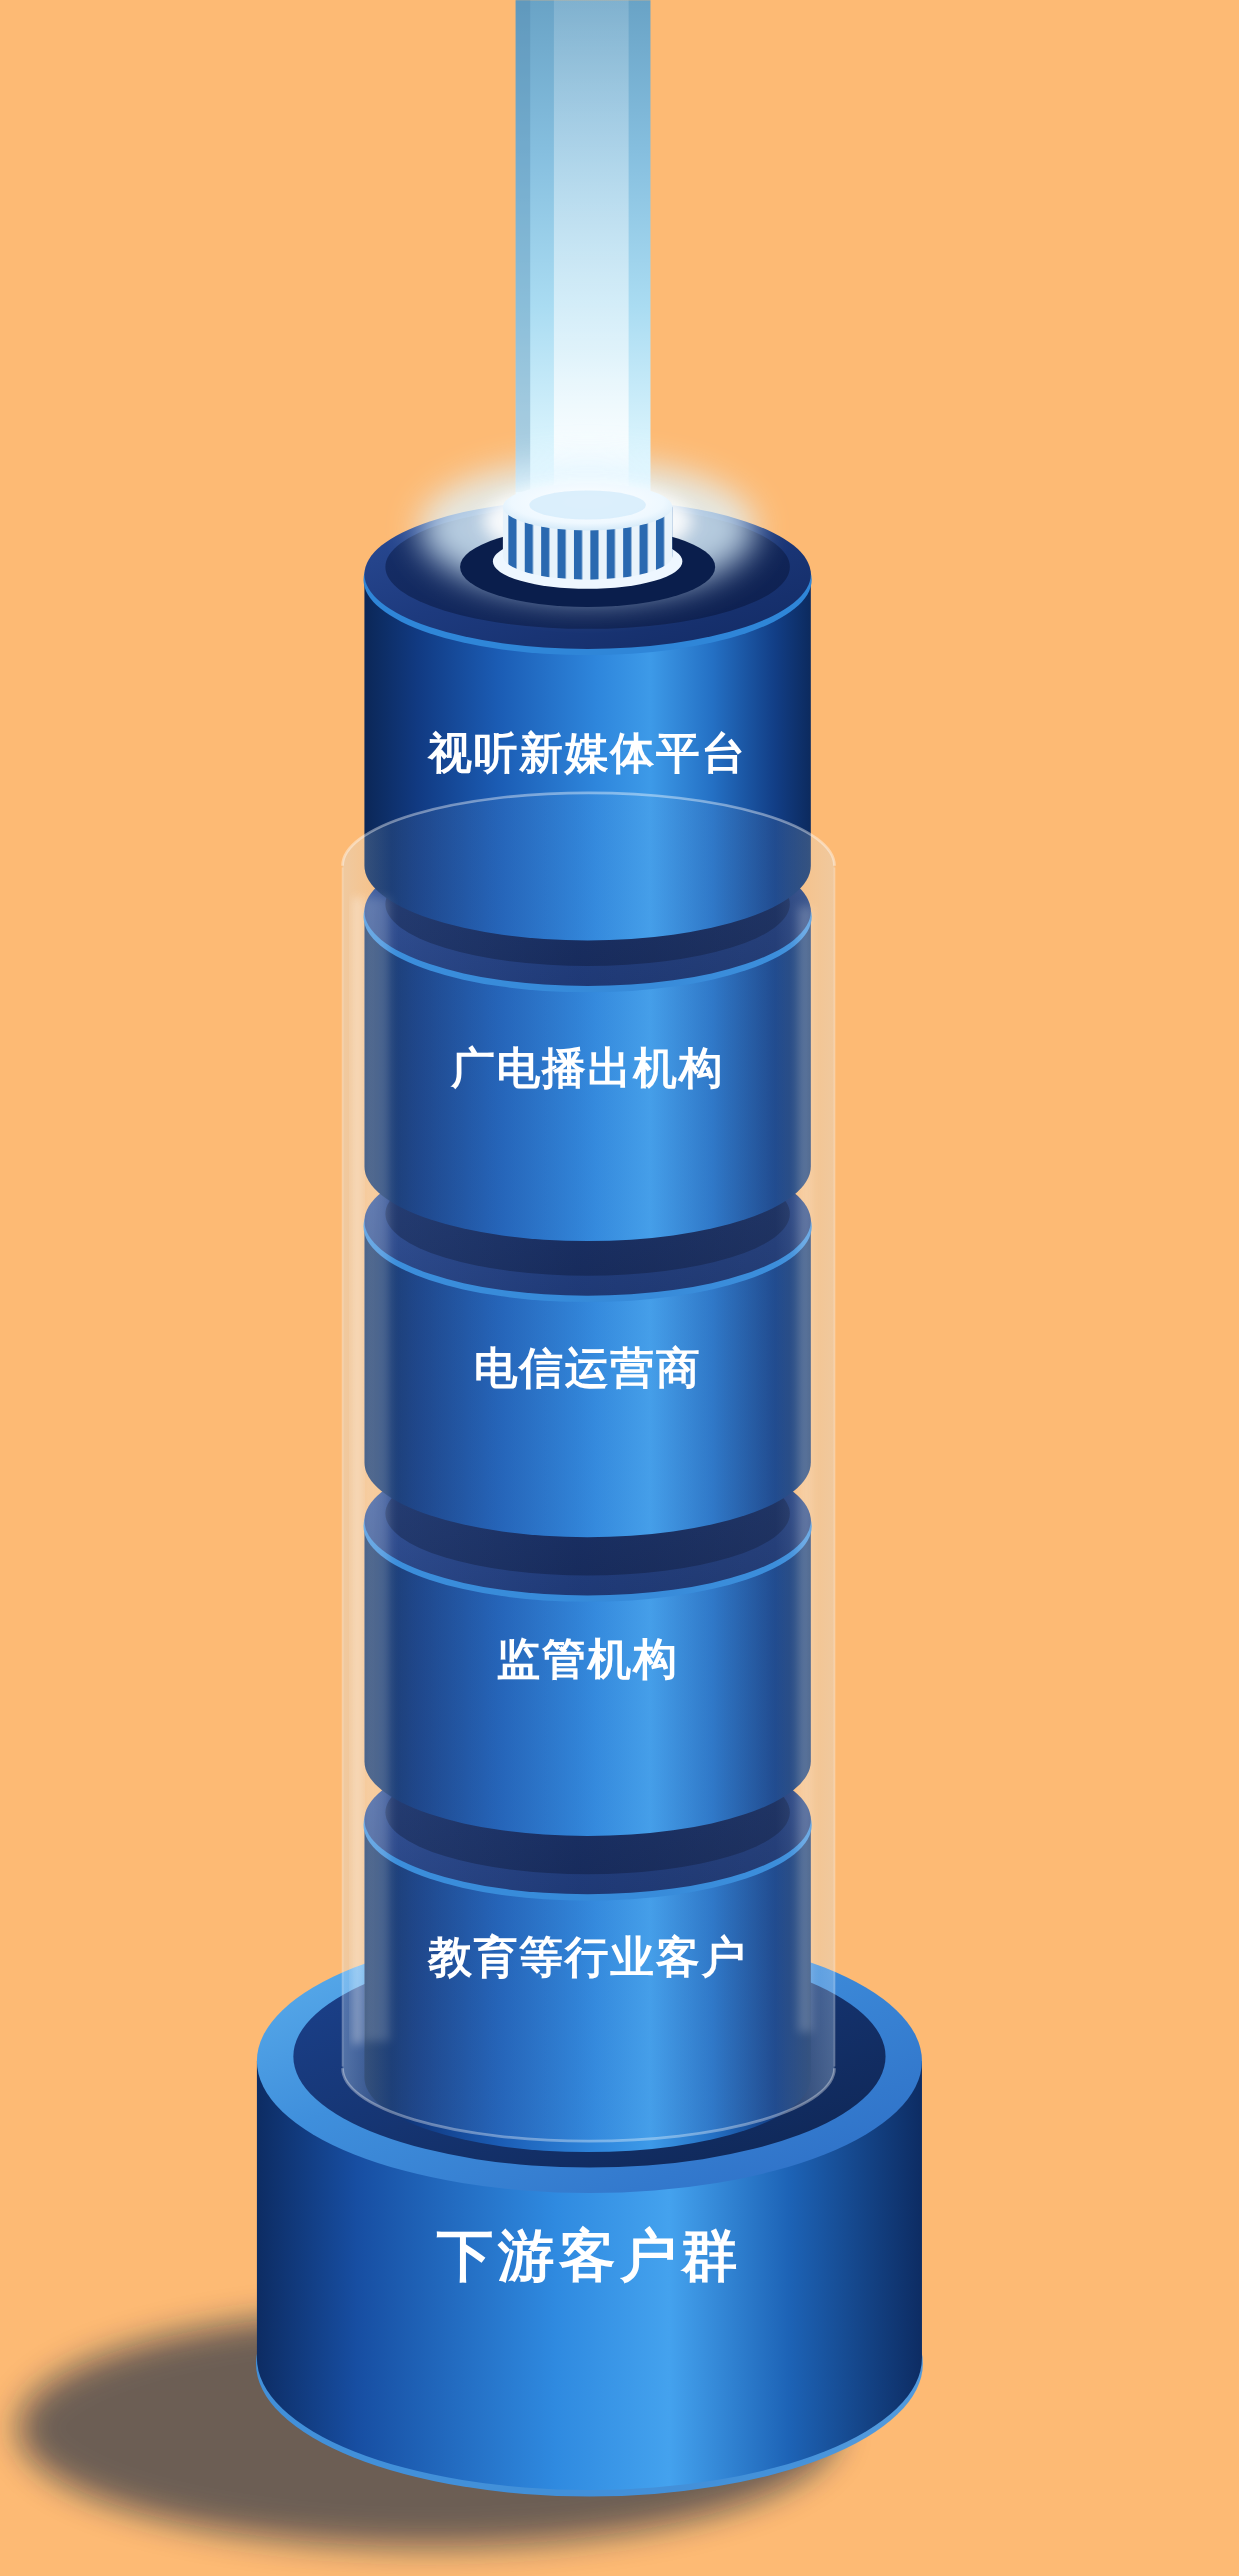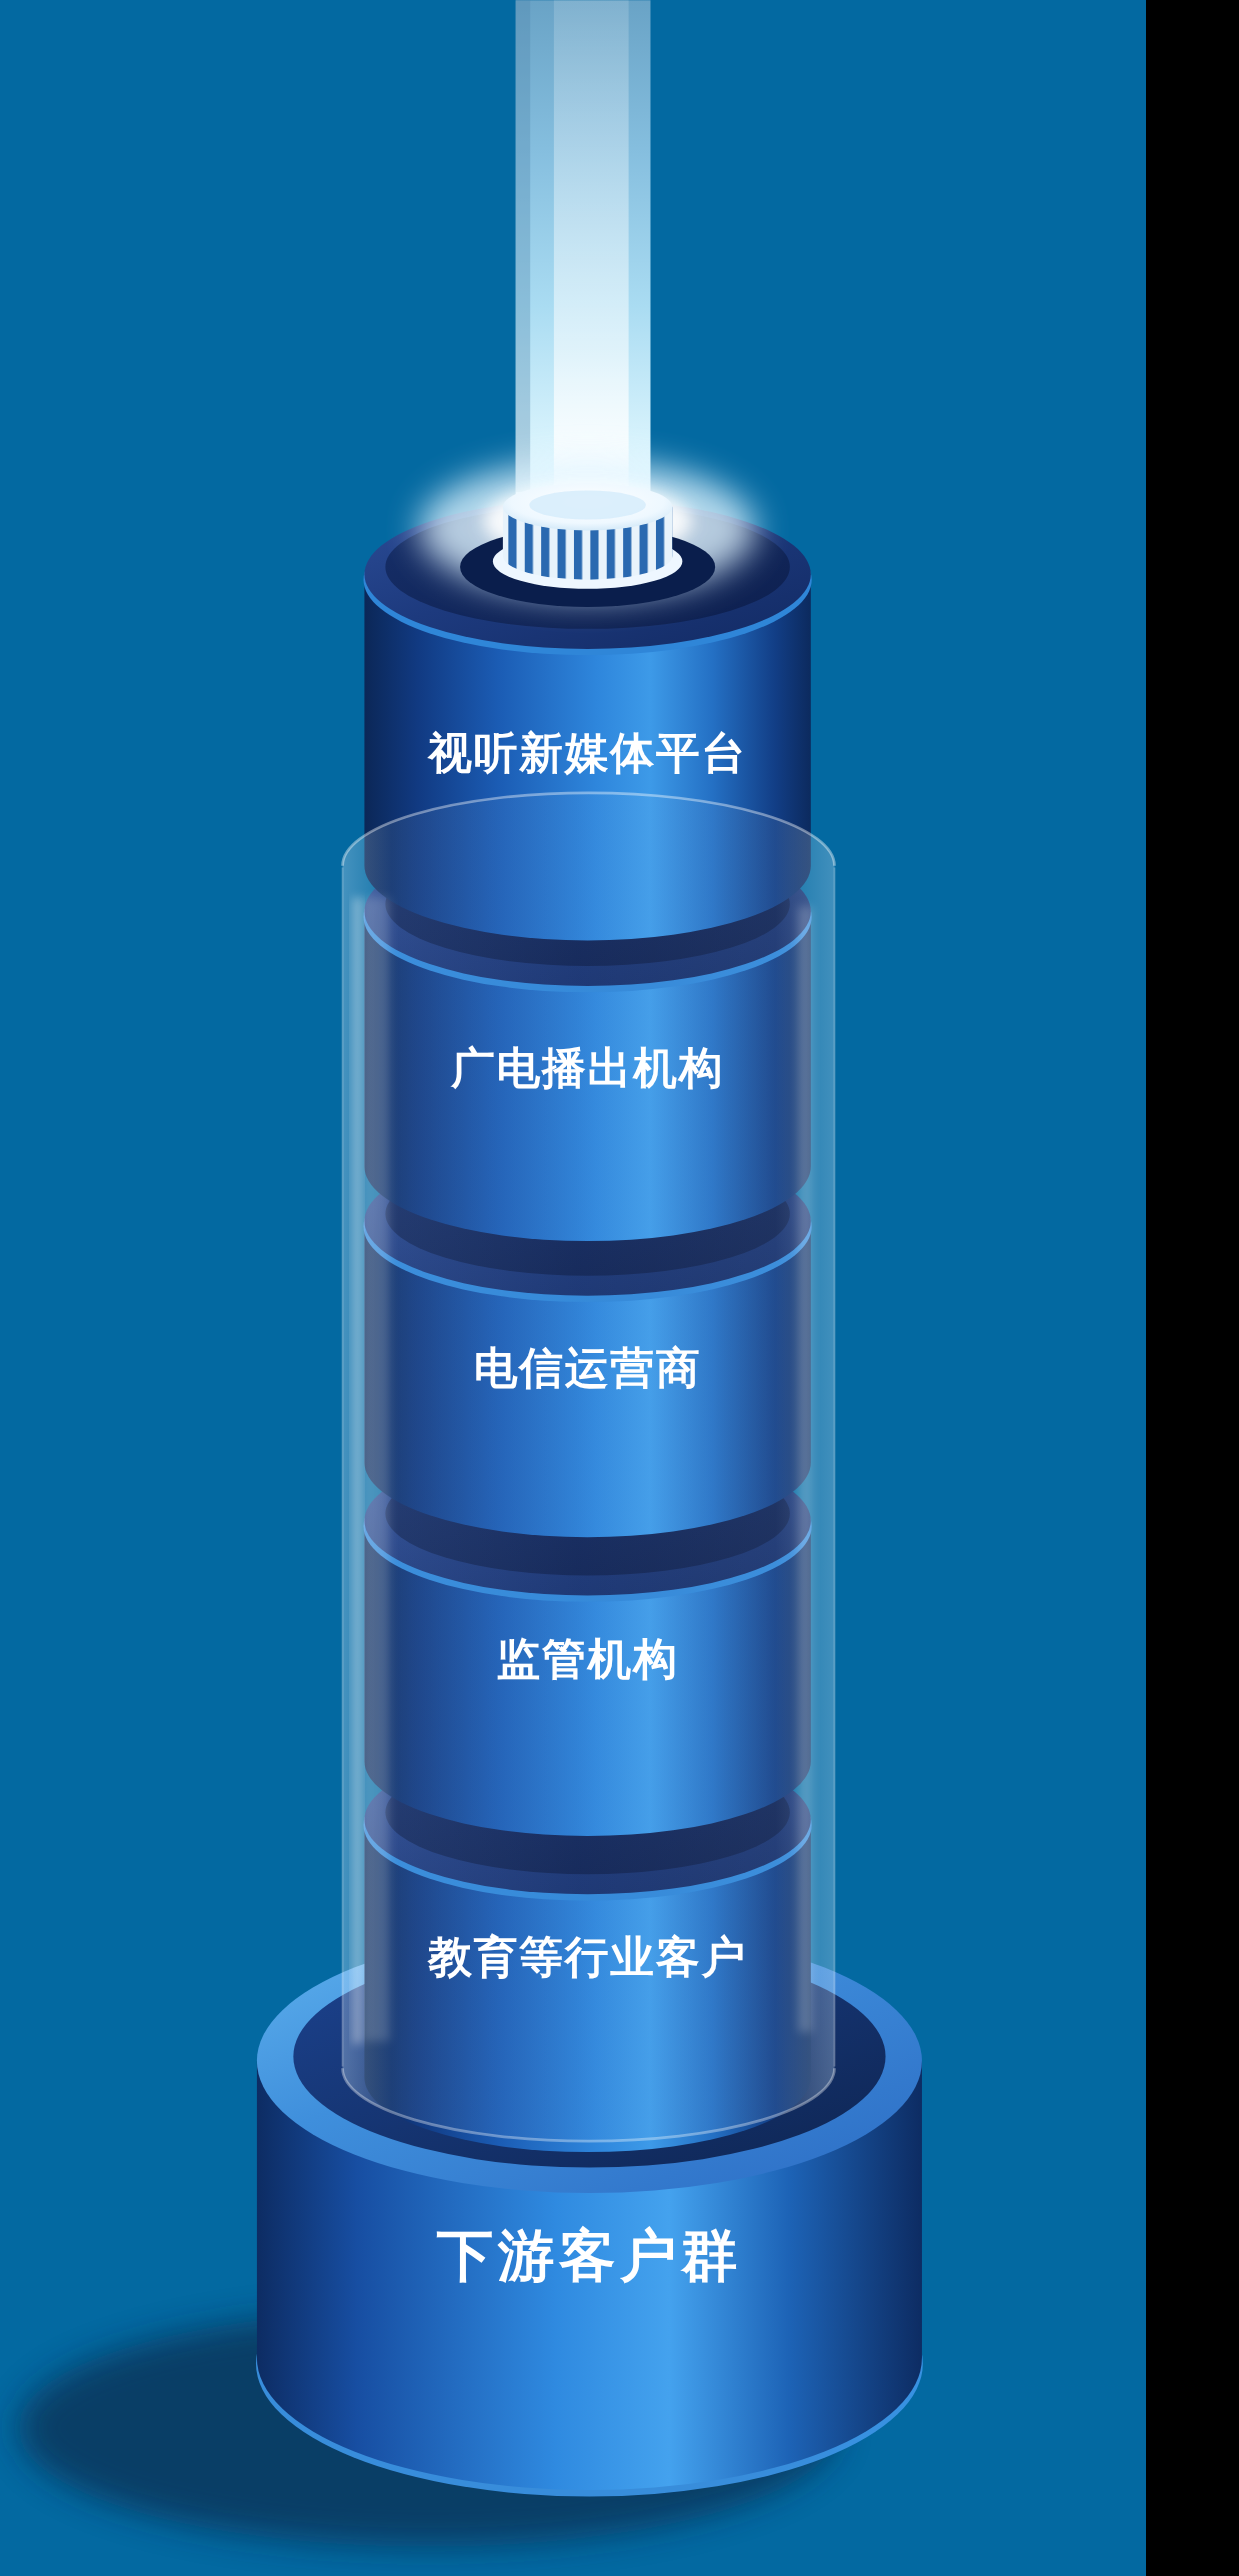--- a/index.html
+++ b/index.html
@@ -1,23 +1,22 @@
 <!DOCTYPE html>
 <html style="font-size:14.6px"><head>
 <meta charset="utf-8">
 <style>
   html,body{margin:0;padding:0;background:#000;}
   .stage{
     position:relative;
-    width:1138px;
+    width:1239px;
     height:2576px;
-    background:#0369a1;
+    background:#fdba74;
     overflow:hidden;
     font-family:"Liberation Sans", sans-serif;
-    padding-left:8px;
   }
   .stage svg{position:absolute;left:0;top:0;display:block;}
   text.level-label{
     fill:#ffffff;
     font-family:"Liberation Sans", sans-serif;
     font-weight:700;
     letter-spacing:2px;
   }
   text.base-label{
     fill:#ffffff;

